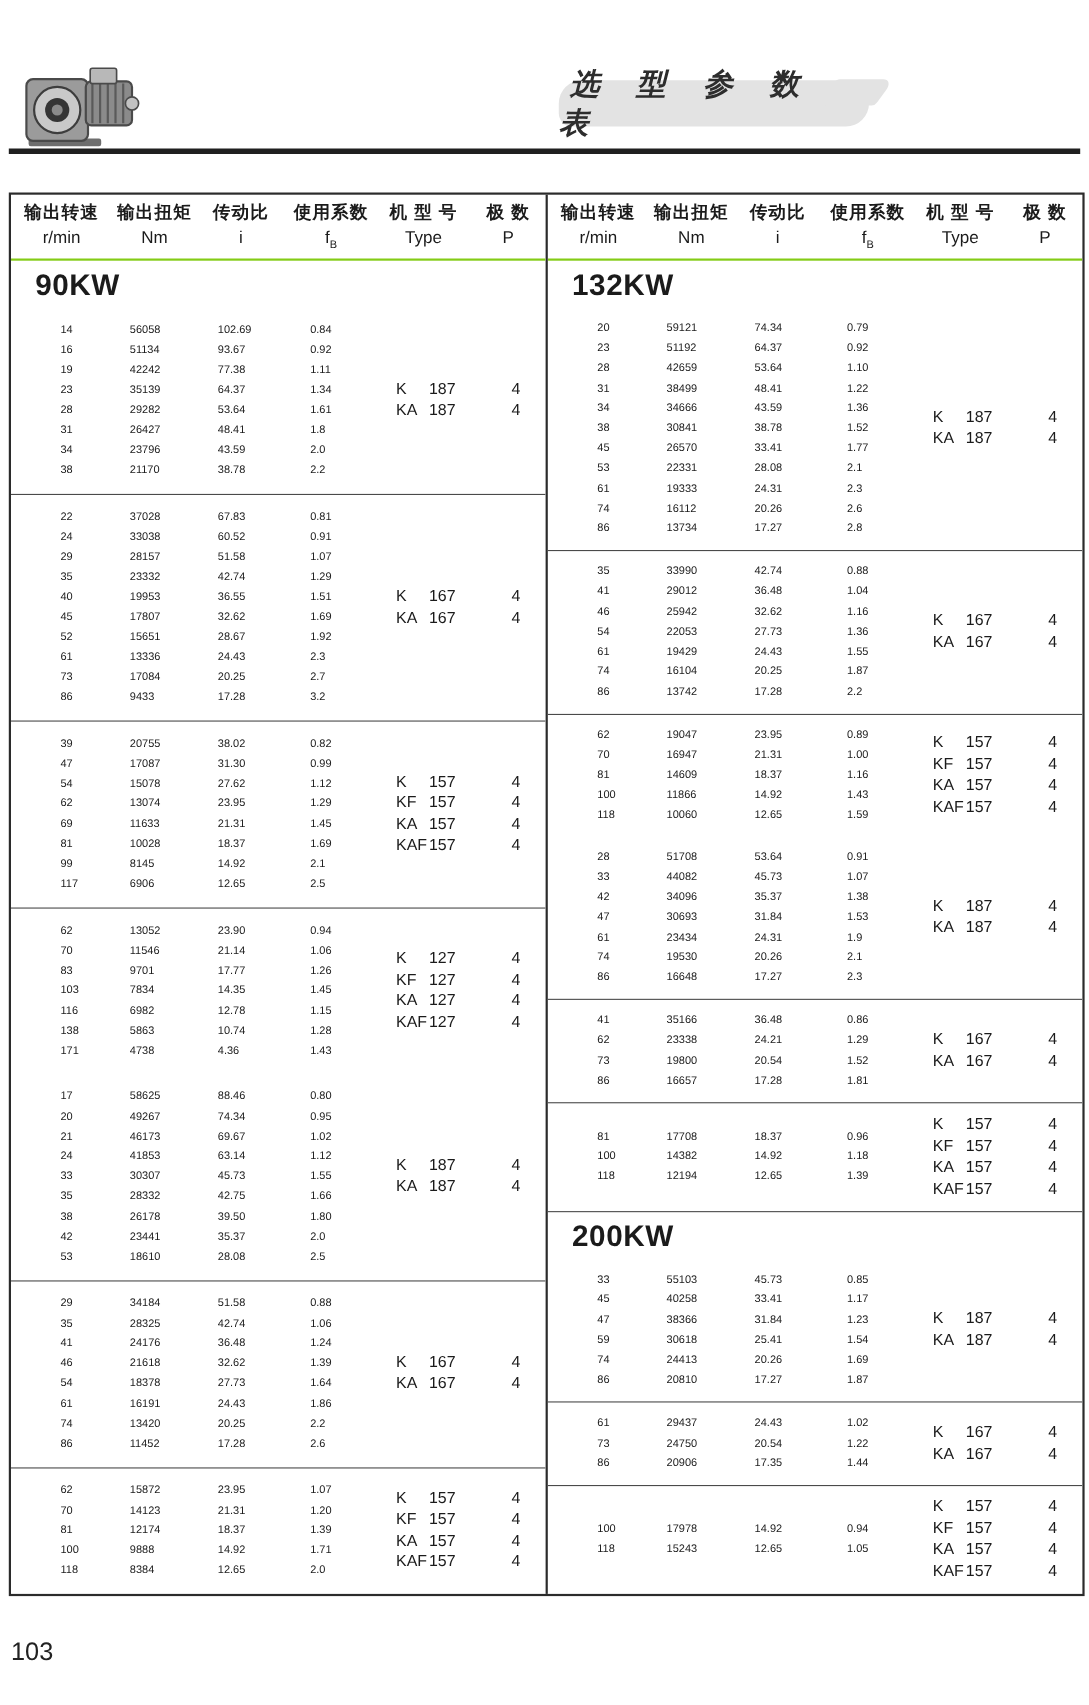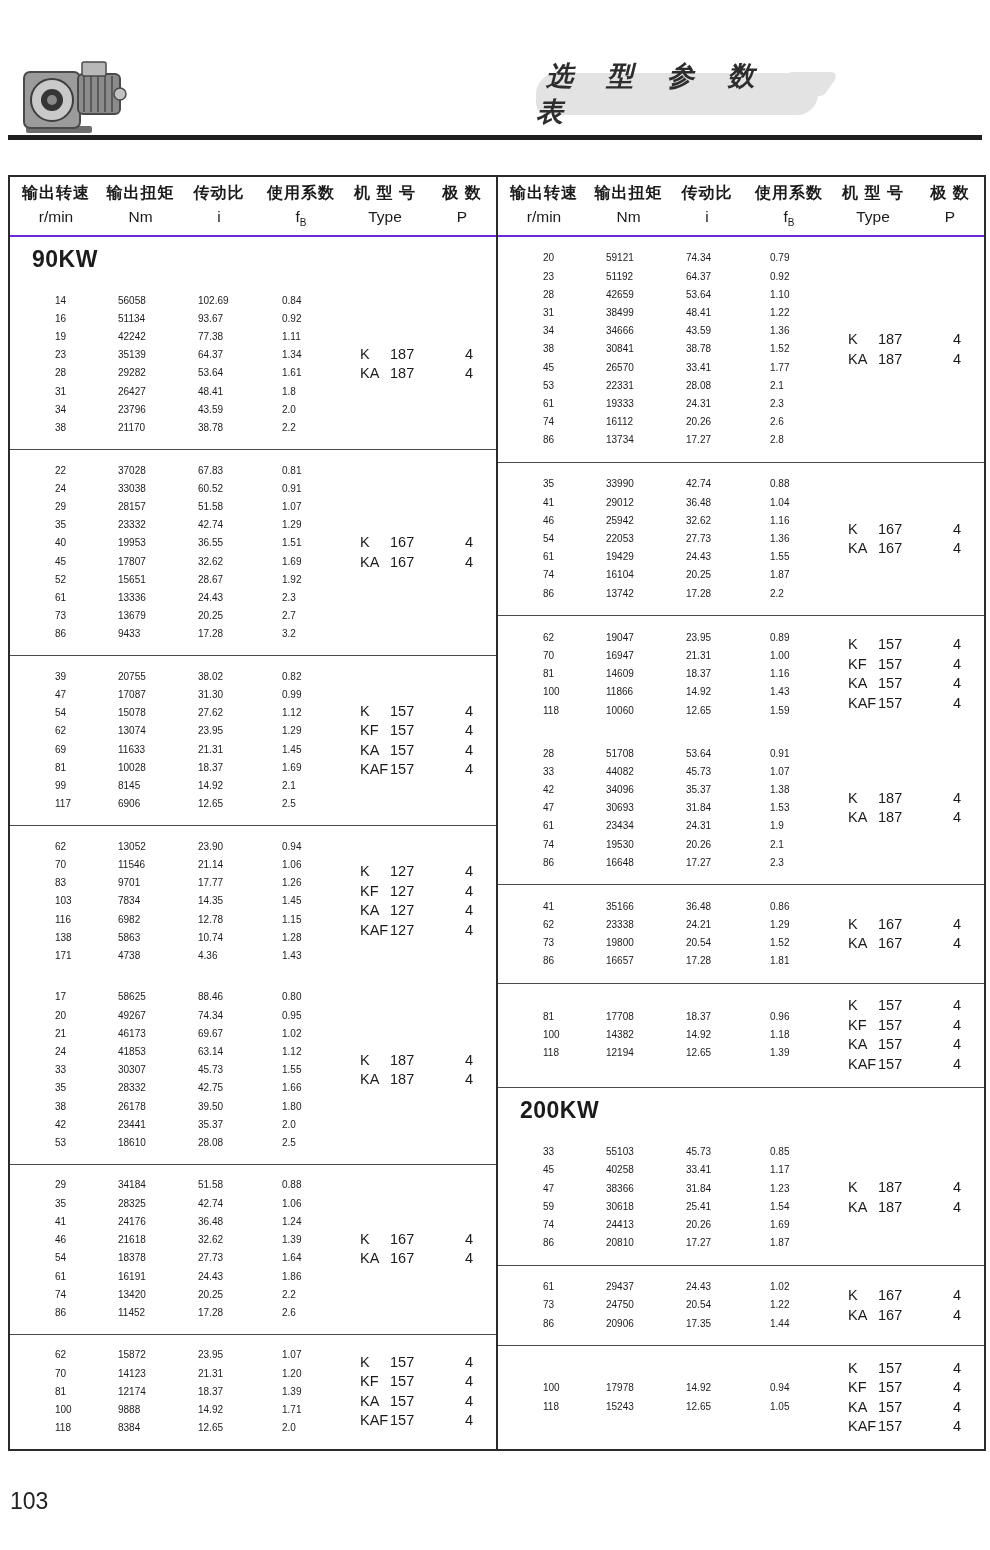--- a/index.html
+++ b/index.html
@@ -6,21 +6,21 @@
   body{
     width:990px;height:1550px;position:relative;
     background:#ffffff;
     font-family:"Liberation Sans","DejaVu Sans",sans-serif;
     color:#1b1b1b;
     -webkit-font-smoothing:antialiased;
   }
   
   .photo{position:absolute;left:20px;top:56px;width:112px;height:82px;}
   .banner{
-    position:absolute;left:536px;top:73px;width:282px;height:42px;
+    position:absolute;left:508px;top:73px;width:282px;height:42px;
     background:#e3e3e3;border-radius:21px 12px 21px 12px;
     display:flex;align-items:center;justify-content:center;
   }
   .banner::after{
     content:"";position:absolute;right:-14px;top:-1px;width:52px;height:24px;
     background:#e3e3e3;transform:skewX(-36deg);border-radius:3px 10px 3px 10px;
   }
   .banner-text{
     position:relative;z-index:2;font-style:italic;font-weight:bold;
     font-size:27px;letter-spacing:13px;color:#2d2d2d;text-indent:10px;
@@ -30,30 +30,30 @@
 
   
   .maintable{
     position:absolute;left:8px;top:175px;width:974px;height:1272px;
     border:2px solid #2b2b2b;display:flex;background:#fff;
   }
   .half{width:50%;display:flex;flex-direction:column;overflow:hidden;}
   .half.left{border-right:2px solid #2b2b2b;}
 
   .hdr{
-    flex:0 0 auto;height:58px;border-bottom:2px solid #6d28d9;
+    flex:0 0 auto;height:58px;border-bottom:2px solid #84cc16;
     display:grid;grid-template-columns:92px 77px 80px 84px 84px 70px;
     align-content:center;row-gap:4px;text-align:center;
   }
   .hdr .zh{font-weight:bold;font-size:16px;letter-spacing:1px;white-space:nowrap;}
   .hdr .en{font-size:15.5px;}
   .hdr .sub{font-size:10px;vertical-align:sub;}
 
   .section-title{
-    flex:0 0 auto;font-size:23px;font-weight:bold;
+    flex:0 0 auto;font-size:27px;font-weight:bold;
     padding:9px 0 8px 22px;line-height:26px;letter-spacing:0.5px;
   }
   .block{
     flex:1 1 auto;display:flex;align-items:center;padding:6px 0;
   }
   .sep{border-top:1.5px solid #4a4a4a;}
   .rows-area{
     flex:0 0 auto;margin-left:37px;width:305px;
     display:grid;grid-template-columns:63px 80px 84px 78px;
     font-size:10px;line-height:18.2px;
@@ -184,21 +184,21 @@
           <div class="cell">1.69</div>
           <div class="cell">52</div>
           <div class="cell">15651</div>
           <div class="cell">28.67</div>
           <div class="cell">1.92</div>
           <div class="cell">61</div>
           <div class="cell">13336</div>
           <div class="cell">24.43</div>
           <div class="cell">2.3</div>
           <div class="cell">73</div>
-          <div class="cell">13679</div>
+          <div class="cell">17084</div>
           <div class="cell">20.25</div>
           <div class="cell">2.7</div>
           <div class="cell">86</div>
           <div class="cell">9433</div>
           <div class="cell">17.28</div>
           <div class="cell">3.2</div>
         </div>
         <div class="types-area">
           <div class="type-row">
             <div class="t-pre">K</div>
@@ -481,20 +481,21 @@
       <span class="zh">机 型 号</span>
       <span class="zh">极 数</span>
       <span class="en">r/min</span>
       <span class="en">Nm</span>
       <span class="en">i</span>
       <span class="en"><span>f</span><span class="sub">B</span></span>
       <span class="en">Type</span>
       <span class="en">P</span>
     </div>
     <div style="display:contents"></div>
+  <div class="section-title">132KW</div>
       <div class="block">
         <div class="rows-area">
           <div class="cell">20</div>
           <div class="cell">59121</div>
           <div class="cell">74.34</div>
           <div class="cell">0.79</div>
           <div class="cell">23</div>
           <div class="cell">51192</div>
           <div class="cell">64.37</div>
           <div class="cell">0.92</div>

